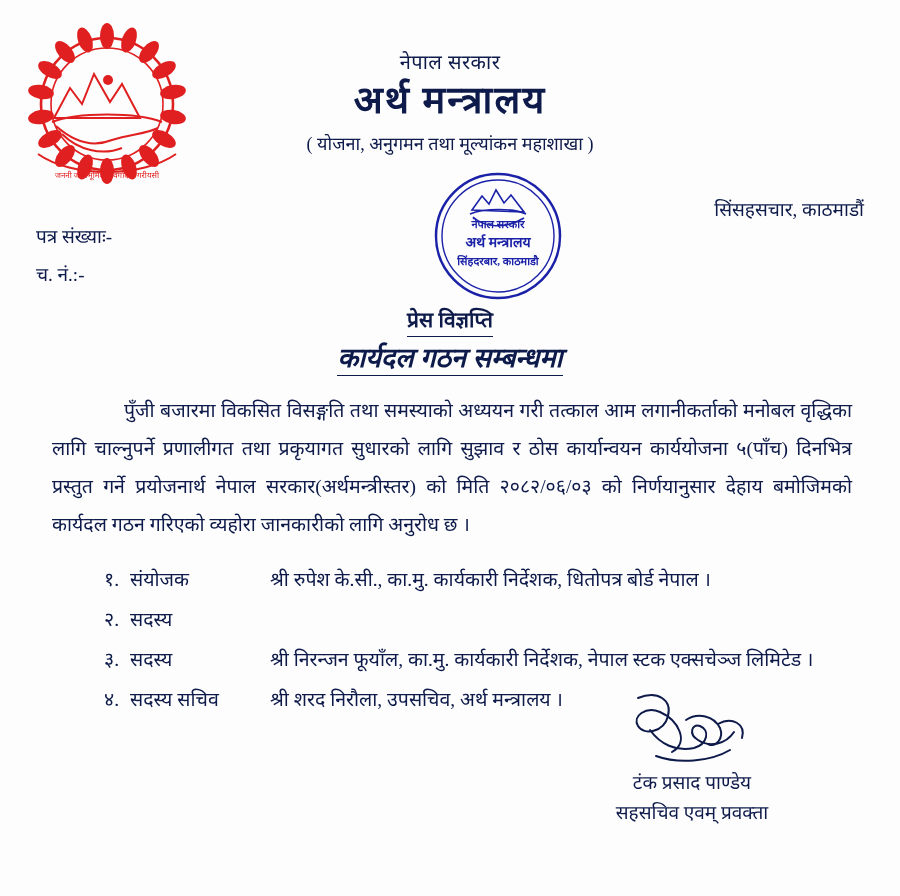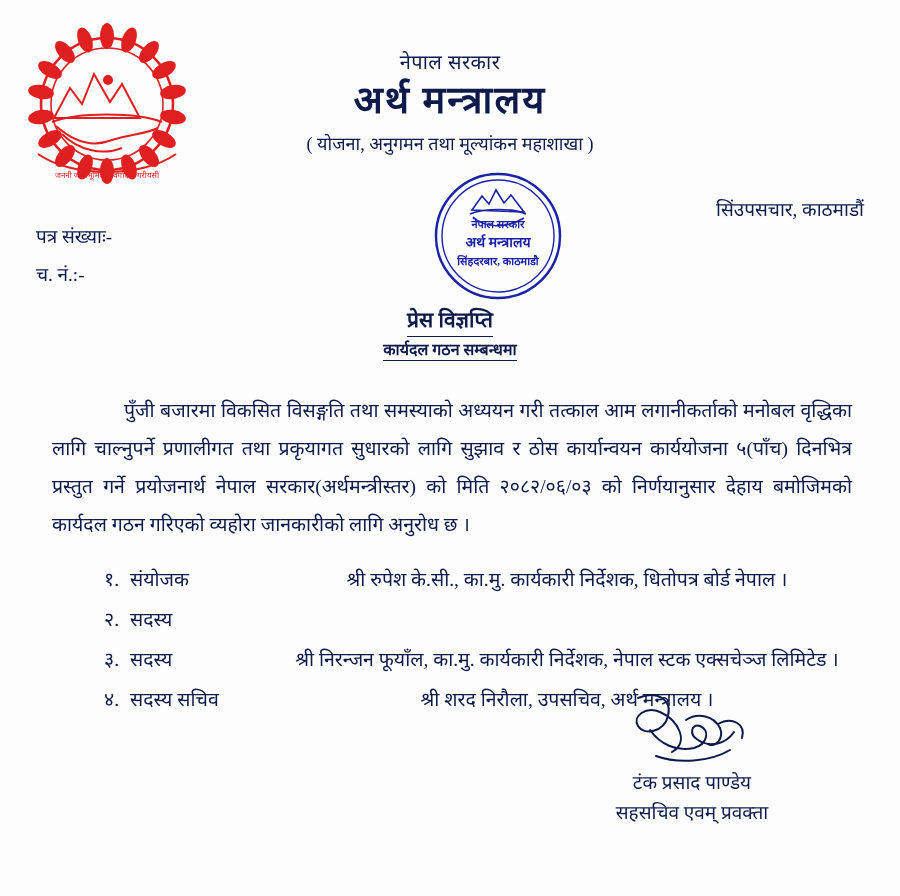--- a/index.html
+++ b/index.html
@@ -117,23 +117,24 @@
   .press-title span {
     border-bottom: 1.5px solid #0d1a4a;
     padding-bottom: 4px;
   }
   .subject-title {
     position: absolute;
     left: 0;
     top: 338px;
     width: 900px;
     text-align: center;
-    font-size: 16px;
+    font-size: 27px;
     font-weight: bold;
     color: #0d1a4a;
+    font-style: italic;
   }
   .subject-title span {
     border-bottom: 1.5px solid #0d1a4a;
     padding-bottom: 2px;
   }
 
   
   .body-para {
     position: absolute;
     left: 52px;
@@ -163,21 +164,20 @@
   .m-num {
     width: 26px;
     flex: 0 0 26px;
   }
   .m-role {
     width: 140px;
     flex: 0 0 140px;
   }
   .m-desc {
     flex: 1 1 auto;
-    text-align: center;
   }
 
   
   .signature {
     position: absolute;
     right: 78px;
     top: 690px;
     width: 260px;
     text-align: center;
   }
@@ -271,21 +271,21 @@
       <path id="arcb" d="M16 74 A50 50 0 0 0 116 74" fill="none" stroke="none"></path>
     </svg>
     <div class="seal-text">
       <div class="seal-t1">नेपाल सरकार</div>
       <div class="seal-t2">अर्थ मन्त्रालय</div>
       <div class="seal-t3">सिंहदरबार, काठमाडौ</div>
     </div>
   </div>
 
   <div class="address">
-    <div>सिंउपसचार, काठमाडौं</div>
+    <div>सिंसहसचार, काठमाडौं</div>
   </div>
 
   <div class="refs">
     <div>पत्र संख्याः-</div>
     <div>च. नं.:-</div>
   </div>
 
   <div class="press-title">
     <span>प्रेस विज्ञप्ति</span>
   </div>

